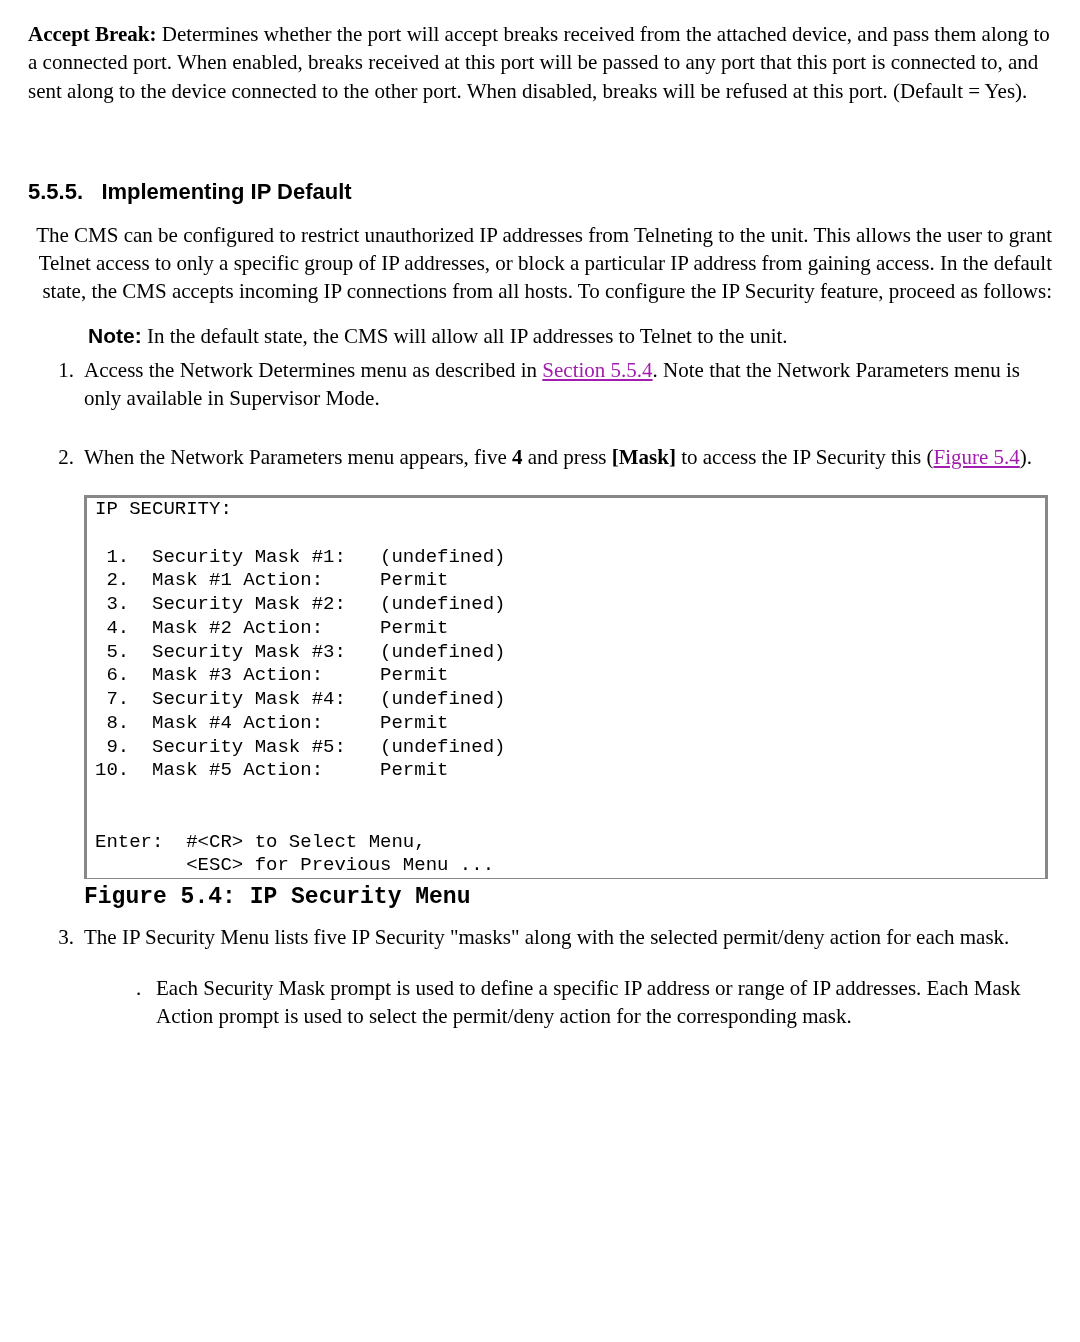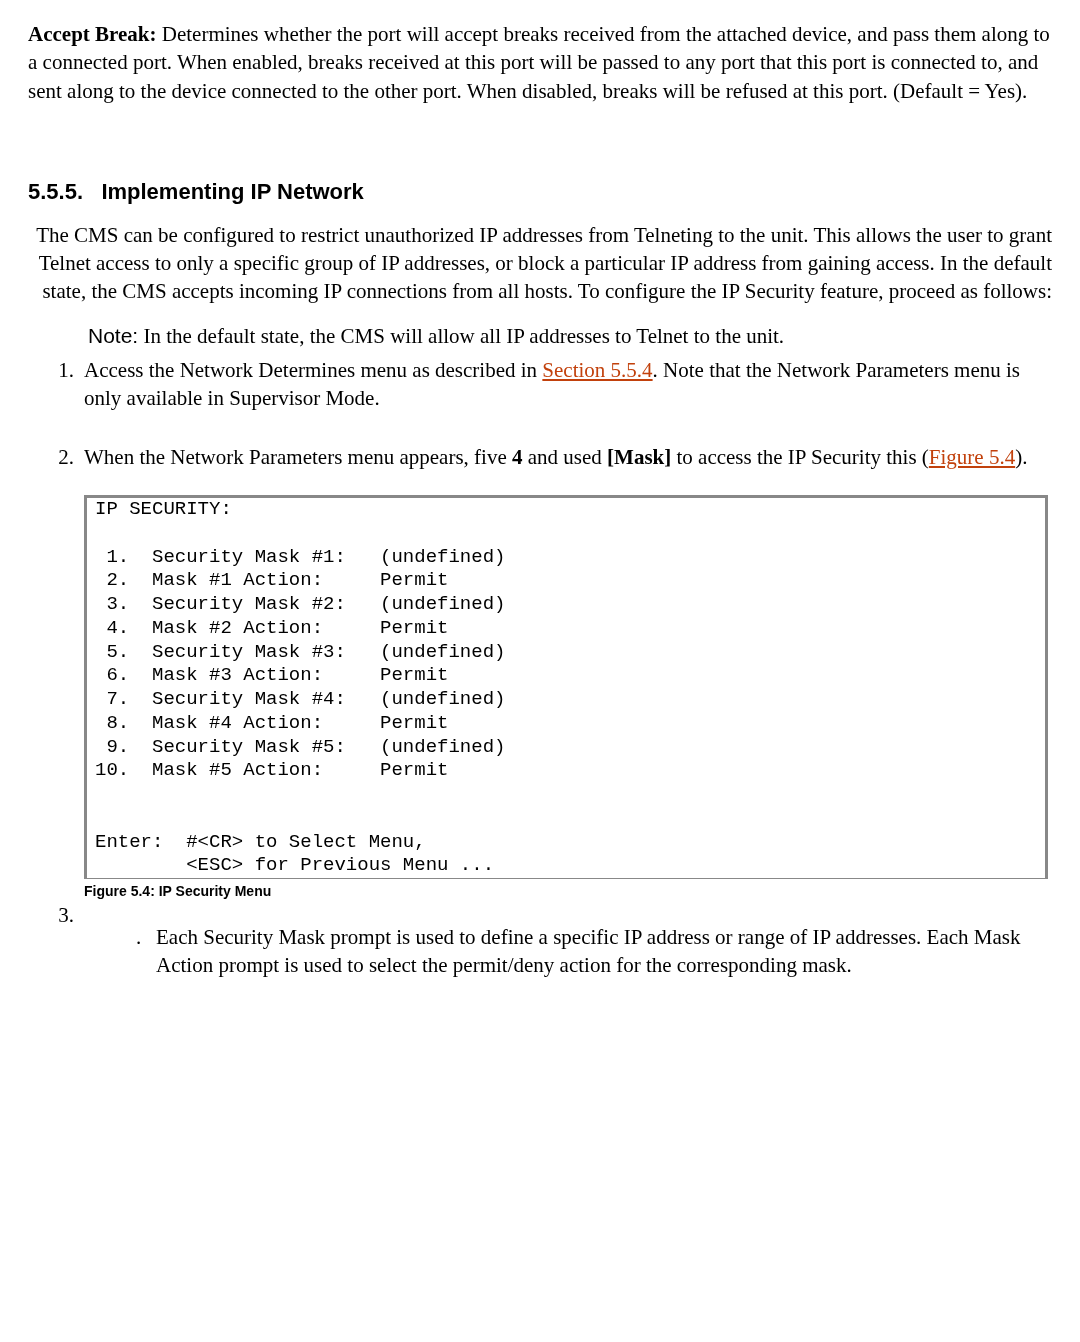--- a/index.html
+++ b/index.html
@@ -40,48 +40,49 @@
       margin-bottom: 10px;
       text-align: right;
     }
     .note-block {
       margin-left: 60px;
       margin-top: 16px;
       margin-bottom: 6px;
     }
     .note-label {
       font-family: Arial, Helvetica, sans-serif;
-      font-weight: normal;
+      font-weight: bold;
     }
     .bold {
       font-weight: bold;
       text-align: center;
     }
     .link {
-      color: #c2410c;
+      color: #a21caf;
       text-decoration: underline;
     }
     .code-box {
       font-family: Liberation Mono, monospace;
       font-size: 19px;
       border: 3px solid #888;
       border-bottom: 1px solid #888;
       padding: 0px 8px 0px 8px;
       white-space: pre;
       margin-top: 24px;
       margin-left: 56px;
       margin-right: 4px;
       line-height: 1.25;
     }
     .figure-caption {
-      font-family: Liberation Sans, sans-serif;
+      font-family: Liberation Mono, monospace;
       font-weight: bold;
-      font-size: 14px;
+      font-size: 23px;
       margin-left: 56px;
       margin-top: 3px;
+      margin-bottom: 10px;
     }
     .sub-list {
       margin-top: 22px;
       margin-left: 52px;
     }
     .sub-list .bullet {
       display: flex;
     }
     .sub-list .dot {
       min-width: 20px;
@@ -92,21 +93,21 @@
 
 <ol class="numbered">
   <li>
     <span class="content">
       <span class="bold">Accept Break:  </span><span>Determines whether the port will accept breaks received from the attached device, and pass them along to a connected port. When enabled, breaks received at this port will be passed to any port that this port is connected to, and sent along to the device connected to the other port. When disabled, breaks will be refused at this port. (Default = Yes).</span>
     </span>
   </li>
 </ol>
 
 <h3 class="section">
-  <span>5.5.5.</span>&nbsp;&nbsp;&nbsp;<span>Implementing IP Network</span>
+  <span>5.5.5.</span>&nbsp;&nbsp;&nbsp;<span>Implementing IP Default</span>
 </h3>
 
 <div class="para">The CMS can be configured to restrict unauthorized IP addresses from Telneting to the unit. This allows the user to grant Telnet access to only a specific group of IP addresses, or block a particular IP address from gaining access. In the default state, the CMS accepts incoming IP connections from all hosts. To configure the IP Security feature, proceed as follows:</div>
 
 <div class="note-block">
   <span class="note-label">Note:</span><span>  In the default state, the CMS will allow all IP addresses to Telnet to the unit.</span>
 </div>
 
 <ol class="numbered">
   <li>
@@ -116,21 +117,21 @@
     </span>
   </li>
 </ol>
 
 <div style="height:18px"></div>
 
 <ol class="numbered">
   <li>
     <span class="num">2.</span>
     <span class="content">
-      <span>When the Network Parameters menu appears, five </span><span class="bold">4</span><span> and used </span><span class="bold">[Mask]</span><span> to access the IP Security this (</span><a class="link">Figure 5.4</a><span>).</span>
+      <span>When the Network Parameters menu appears, five </span><span class="bold">4</span><span> and press </span><span class="bold">[Mask]</span><span> to access the IP Security this (</span><a class="link">Figure 5.4</a><span>).</span>
     </span>
   </li>
 </ol>
 
 <div class="code-box">IP SECURITY:
 
  1.  Security Mask #1:   (undefined)
  2.  Mask #1 Action:     Permit
  3.  Security Mask #2:   (undefined)
  4.  Mask #2 Action:     Permit
@@ -143,20 +144,21 @@
 
 
 Enter:  #&lt;CR&gt; to Select Menu,
         &lt;ESC&gt; for Previous Menu ...</div>
 <div class="figure-caption">Figure 5.4:  IP Security Menu</div>
 
 <ol class="numbered">
   <li>
     <span class="num">3.</span>
     <span class="content">
+      <span>The IP Security Menu lists five IP Security "masks" along with the selected permit/deny action for each mask.</span>
       <div class="sub-list">
         <div class="bullet">
           <span class="dot">.</span>
           <span>Each Security Mask prompt is used to define a specific IP address or range of IP addresses. Each Mask Action prompt is used to select the permit/deny action for the corresponding mask.</span>
         </div>
       </div>
     </span>
   </li>
 </ol>
 

